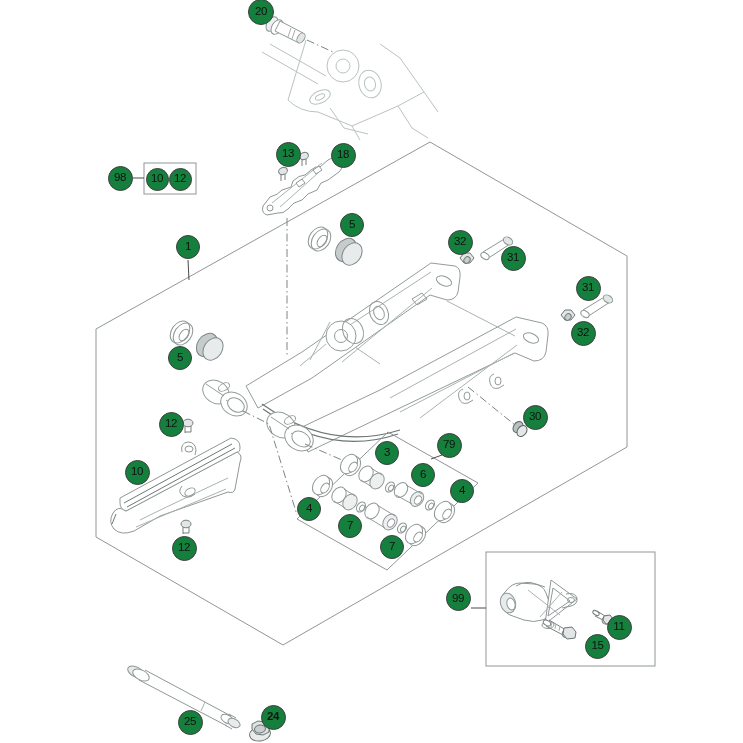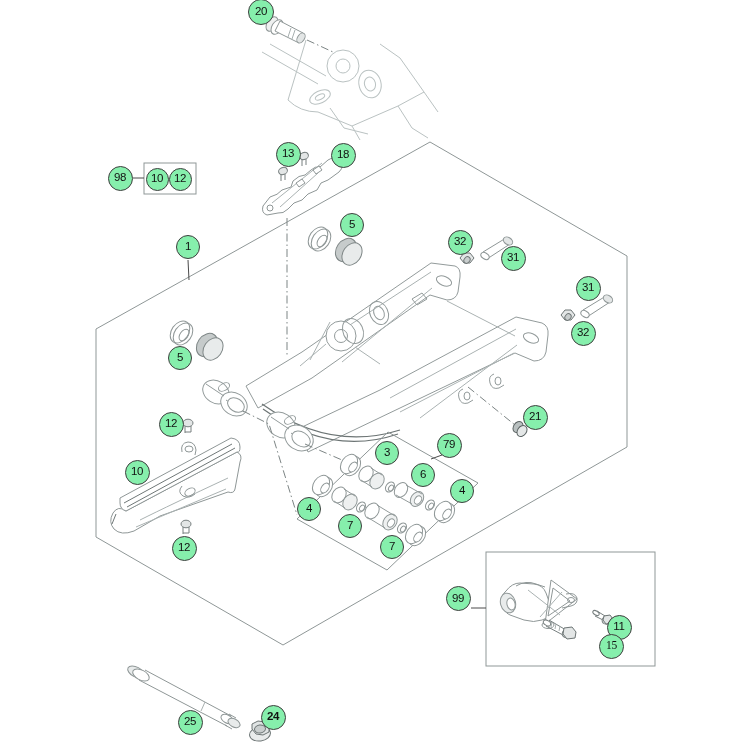--- a/index.html
+++ b/index.html
@@ -2,21 +2,21 @@
 <html><head>
 <meta charset="utf-8">
 <style>
   html,body{margin:0;padding:0;background:#fff;}
   .stage{
     position:relative;width:743px;height:743px;background:#fff;overflow:hidden;
     font-family:"Liberation Sans",sans-serif;
   }
   .stage svg{position:absolute;left:0;top:0;}
   .callout{
-    position:absolute;border-radius:50%;background:#86efac;border:1.4px solid #3f3f3f;
+    position:absolute;border-radius:50%;background:#15803d;border:1.4px solid #3f3f3f;
     display:flex;align-items:center;justify-content:center;
     font-size:11.5px;line-height:1;color:#111;box-sizing:border-box;
     letter-spacing:-0.3px;z-index:5;
   }
 </style>
 </head>
 <body>
 
 <div class="stage">
 <svg width="743" height="743" viewBox="0 0 743 743">
@@ -302,21 +302,21 @@
       <div class="callout" style="left: 570.5px; top: 320.5px; width: 25px; height: 25px;">
         <span>32</span>
       </div>
       <div class="callout" style="left: 168px; top: 346px; width: 24px; height: 24px;">
         <span>5</span>
       </div>
       <div class="callout" style="left: 158.5px; top: 411.5px; width: 25px; height: 25px;">
         <span>12</span>
       </div>
       <div class="callout" style="left: 522.5px; top: 404.5px; width: 25px; height: 25px;">
-        <span>21</span>
+        <span>30</span>
       </div>
       <div class="callout" style="left: 124.5px; top: 459.5px; width: 25px; height: 25px;">
         <span>10</span>
       </div>
       <div class="callout" style="left: 436.5px; top: 432.5px; width: 25px; height: 25px;">
         <span>79</span>
       </div>
       <div class="callout" style="left: 375px; top: 441px; width: 24px; height: 24px;">
         <span>3</span>
       </div>
@@ -337,21 +337,21 @@
       </div>
       <div class="callout" style="left: 171.5px; top: 535.5px; width: 25px; height: 25px;">
         <span>12</span>
       </div>
       <div class="callout" style="left: 445.5px; top: 586px; width: 25px; height: 25px; text-align: right;">
         <span>99</span>
       </div>
       <div class="callout" style="left: 606.5px; top: 614.5px; width: 25px; height: 25px;">
         <span>11</span>
       </div>
-      <div class="callout" style="left: 599px; top: 633.5px; width: 25px; height: 25px; font-family: Liberation Serif, serif;">
+      <div class="callout" style="left: 585px; top: 633.5px; width: 25px; height: 25px;">
         <span>15</span>
       </div>
       <div class="callout" style="left: 177.5px; top: 665.5px; width: 25px; height: 25px; margin-top: 44px;">
         <span>25</span>
       </div>
       <div class="callout" style="left: 260.5px; top: 704.5px; width: 25px; height: 25px; font-weight: bold;">
         <span>24</span>
       </div>
     </div>
 </div>

